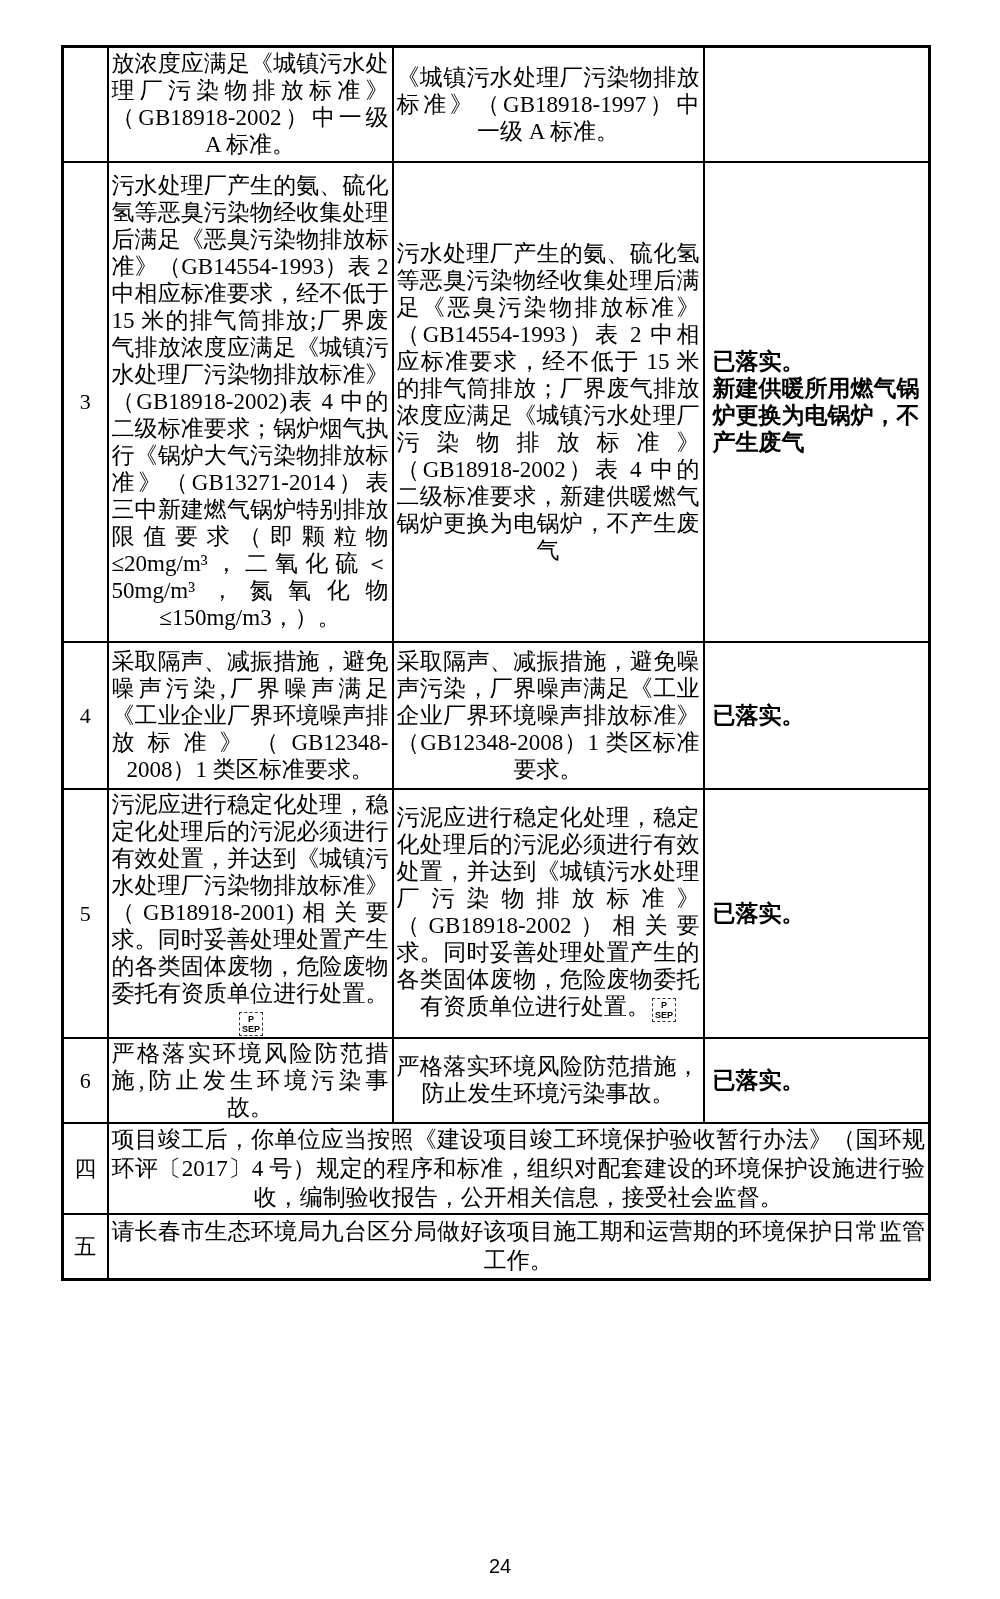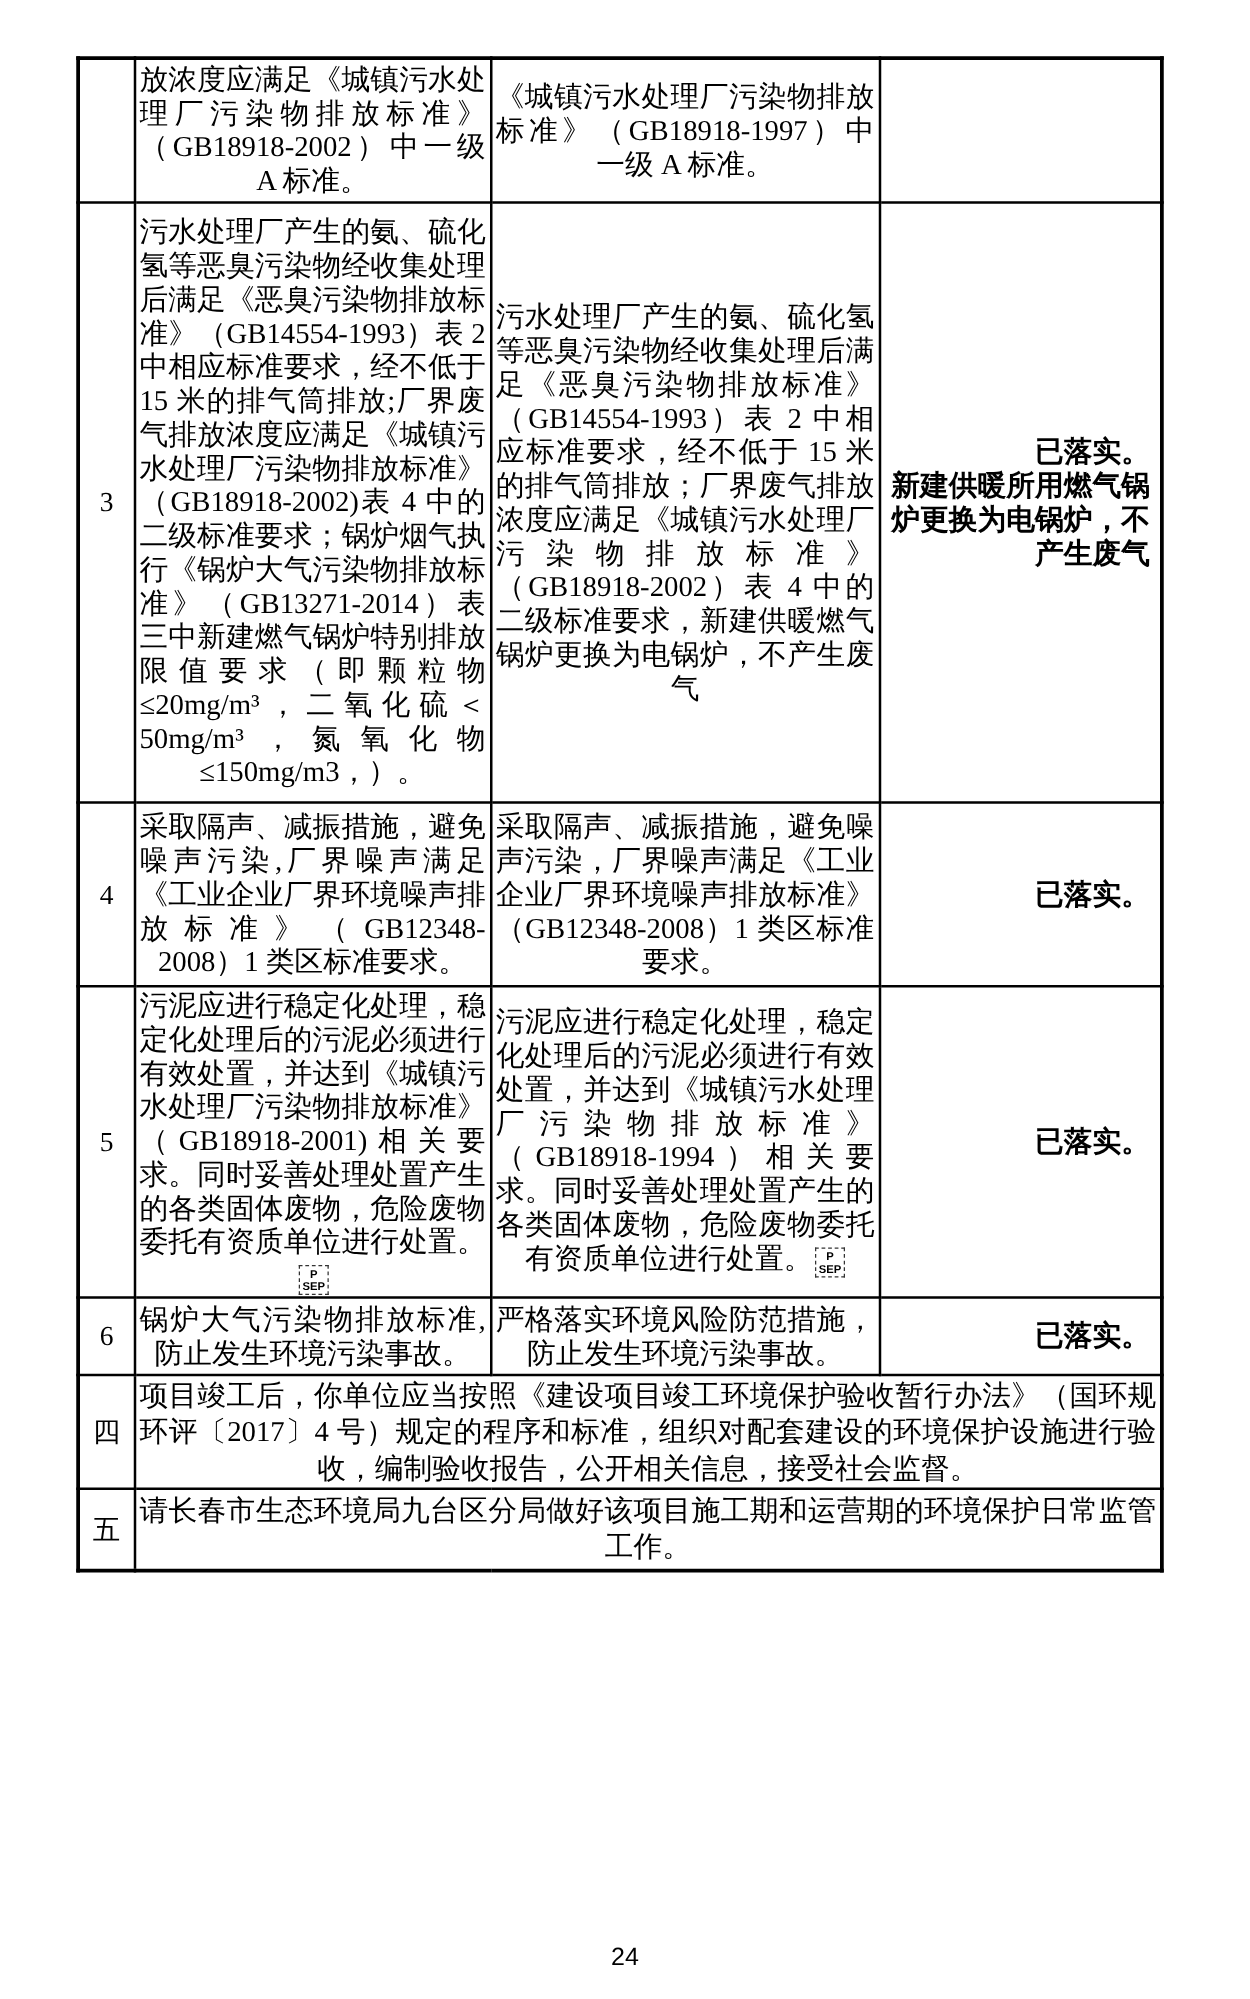--- a/index.html
+++ b/index.html
@@ -25,21 +25,21 @@
     text-align:center;
     font-size:22px;
     padding:0;
   }
   td.text-cell{
     text-align:justify;
     text-align-last:center;
     -moz-text-align-last:center;
   }
   td.status-cell{
-    text-align:right;
+    text-align:left;
     font-weight:bold;
     white-space:pre-line;
     padding:0 8px;
   }
   td.merged-cell{
     text-align:justify;
     text-align-last:center;
     -moz-text-align-last:center;
     line-height:29px;
   }
@@ -101,26 +101,26 @@
         </tr>
         <tr class="r2">
           <td class="num-cell">4</td>
           <td class="text-cell"><span>采取隔声、减振措施，避免噪声污染,厂界噪声满足《工业企业厂界环境噪声排放标准》（GB12348-2008）1 类区标准要求。</span></td>
           <td class="text-cell"><span>采取隔声、减振措施，避免噪声污染，厂界噪声满足《工业企业厂界环境噪声排放标准》（GB12348-2008）1 类区标准要求。</span></td>
           <td class="status-cell">已落实。</td>
         </tr>
         <tr class="r3">
           <td class="num-cell">5</td>
           <td class="text-cell"><span>污泥应进行稳定化处理，稳定化处理后的污泥必须进行有效处置，并达到《城镇污水处理厂污染物排放标准》（GB18918-2001)相关要求。同时妥善处理处置产生的各类固体废物，危险废物委托有资质单位进行处置。</span><span class="sep-marker"><div>P</div><div>SEP</div></span></td>
-          <td class="text-cell"><span>污泥应进行稳定化处理，稳定化处理后的污泥必须进行有效处置，并达到《城镇污水处理厂污染物排放标准》（GB18918-1994）相关要求。同时妥善处理处置产生的各类固体废物，危险废物委托有资质单位进行处置。</span><span class="sep-marker"><div>P</div><div>SEP</div></span></td>
+          <td class="text-cell"><span>污泥应进行稳定化处理，稳定化处理后的污泥必须进行有效处置，并达到《城镇污水处理厂污染物排放标准》（GB18918-2002）相关要求。同时妥善处理处置产生的各类固体废物，危险废物委托有资质单位进行处置。</span><span class="sep-marker"><div>P</div><div>SEP</div></span></td>
           <td class="status-cell">已落实。</td>
         </tr>
         <tr class="r4">
           <td class="num-cell">6</td>
-          <td class="text-cell"><span>锅炉大气污染物排放标准,防止发生环境污染事故。</span></td>
+          <td class="text-cell"><span>严格落实环境风险防范措施,防止发生环境污染事故。</span></td>
           <td class="text-cell"><span>严格落实环境风险防范措施，防止发生环境污染事故。</span></td>
           <td class="status-cell">已落实。</td>
         </tr>
         <tr class="r5">
           <td class="num-cell">四</td>
           <td class="merged-cell" colspan="3">项目竣工后，你单位应当按照《建设项目竣工环境保护验收暂行办法》（国环规环评〔2017〕4 号）规定的程序和标准，组织对配套建设的环境保护设施进行验收，编制验收报告，公开相关信息，接受社会监督。</td>
         </tr>
         <tr class="r6">
           <td class="num-cell">五</td>
           <td class="merged-cell" colspan="3">请长春市生态环境局九台区分局做好该项目施工期和运营期的环境保护日常监管工作。</td>

